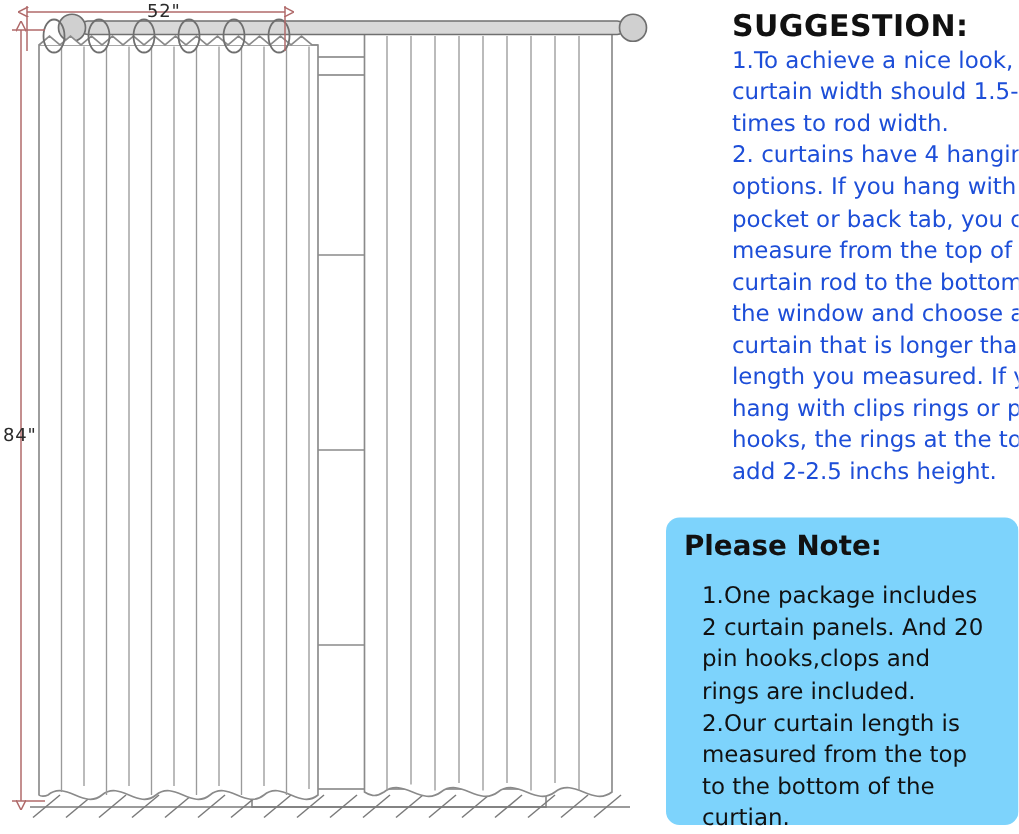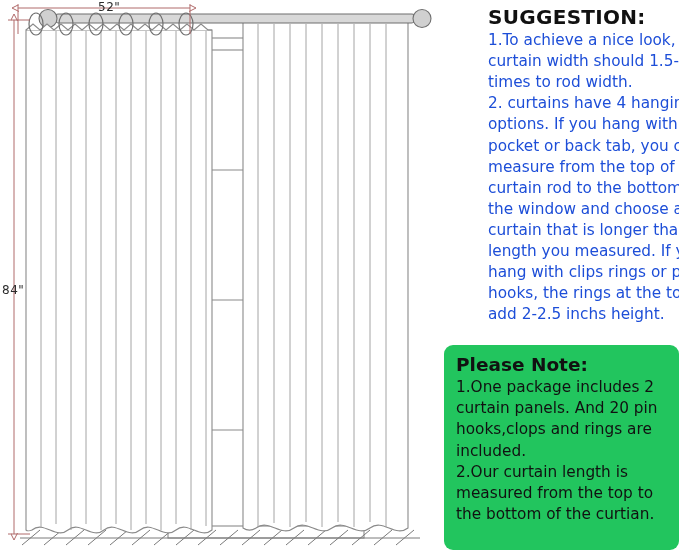--- a/index.html
+++ b/index.html
@@ -44,36 +44,36 @@
     color:#1d4ed8;
     margin:0;
     white-space:pre-wrap;
   }
   .note-box{
     position:absolute;
     left:444px;
     top:345px;
     width:235px;
     height:205px;
-    background:#22c55e;
+    background:#7dd3fc;
     border-radius:9px;
     box-sizing:border-box;
     padding:9px 10px 8px 12px;
   }
   .note-title{
     font-size:18.5px;
     margin:0 0 2px 0;
     line-height:1.15;
     color:#111;
   }
   .note-body{
     font-size:15.3px;
     line-height:1.38;
     color:#111;
-    margin:0;
+    margin:12px;
     white-space:pre-wrap;
   }
 </style>
 </head>
 <body>
 
 <div class="page">
 
   <div class="illus">
     <svg width="440" height="556" viewBox="0 0 440 556" xmlns="http://www.w3.org/2000/svg">

